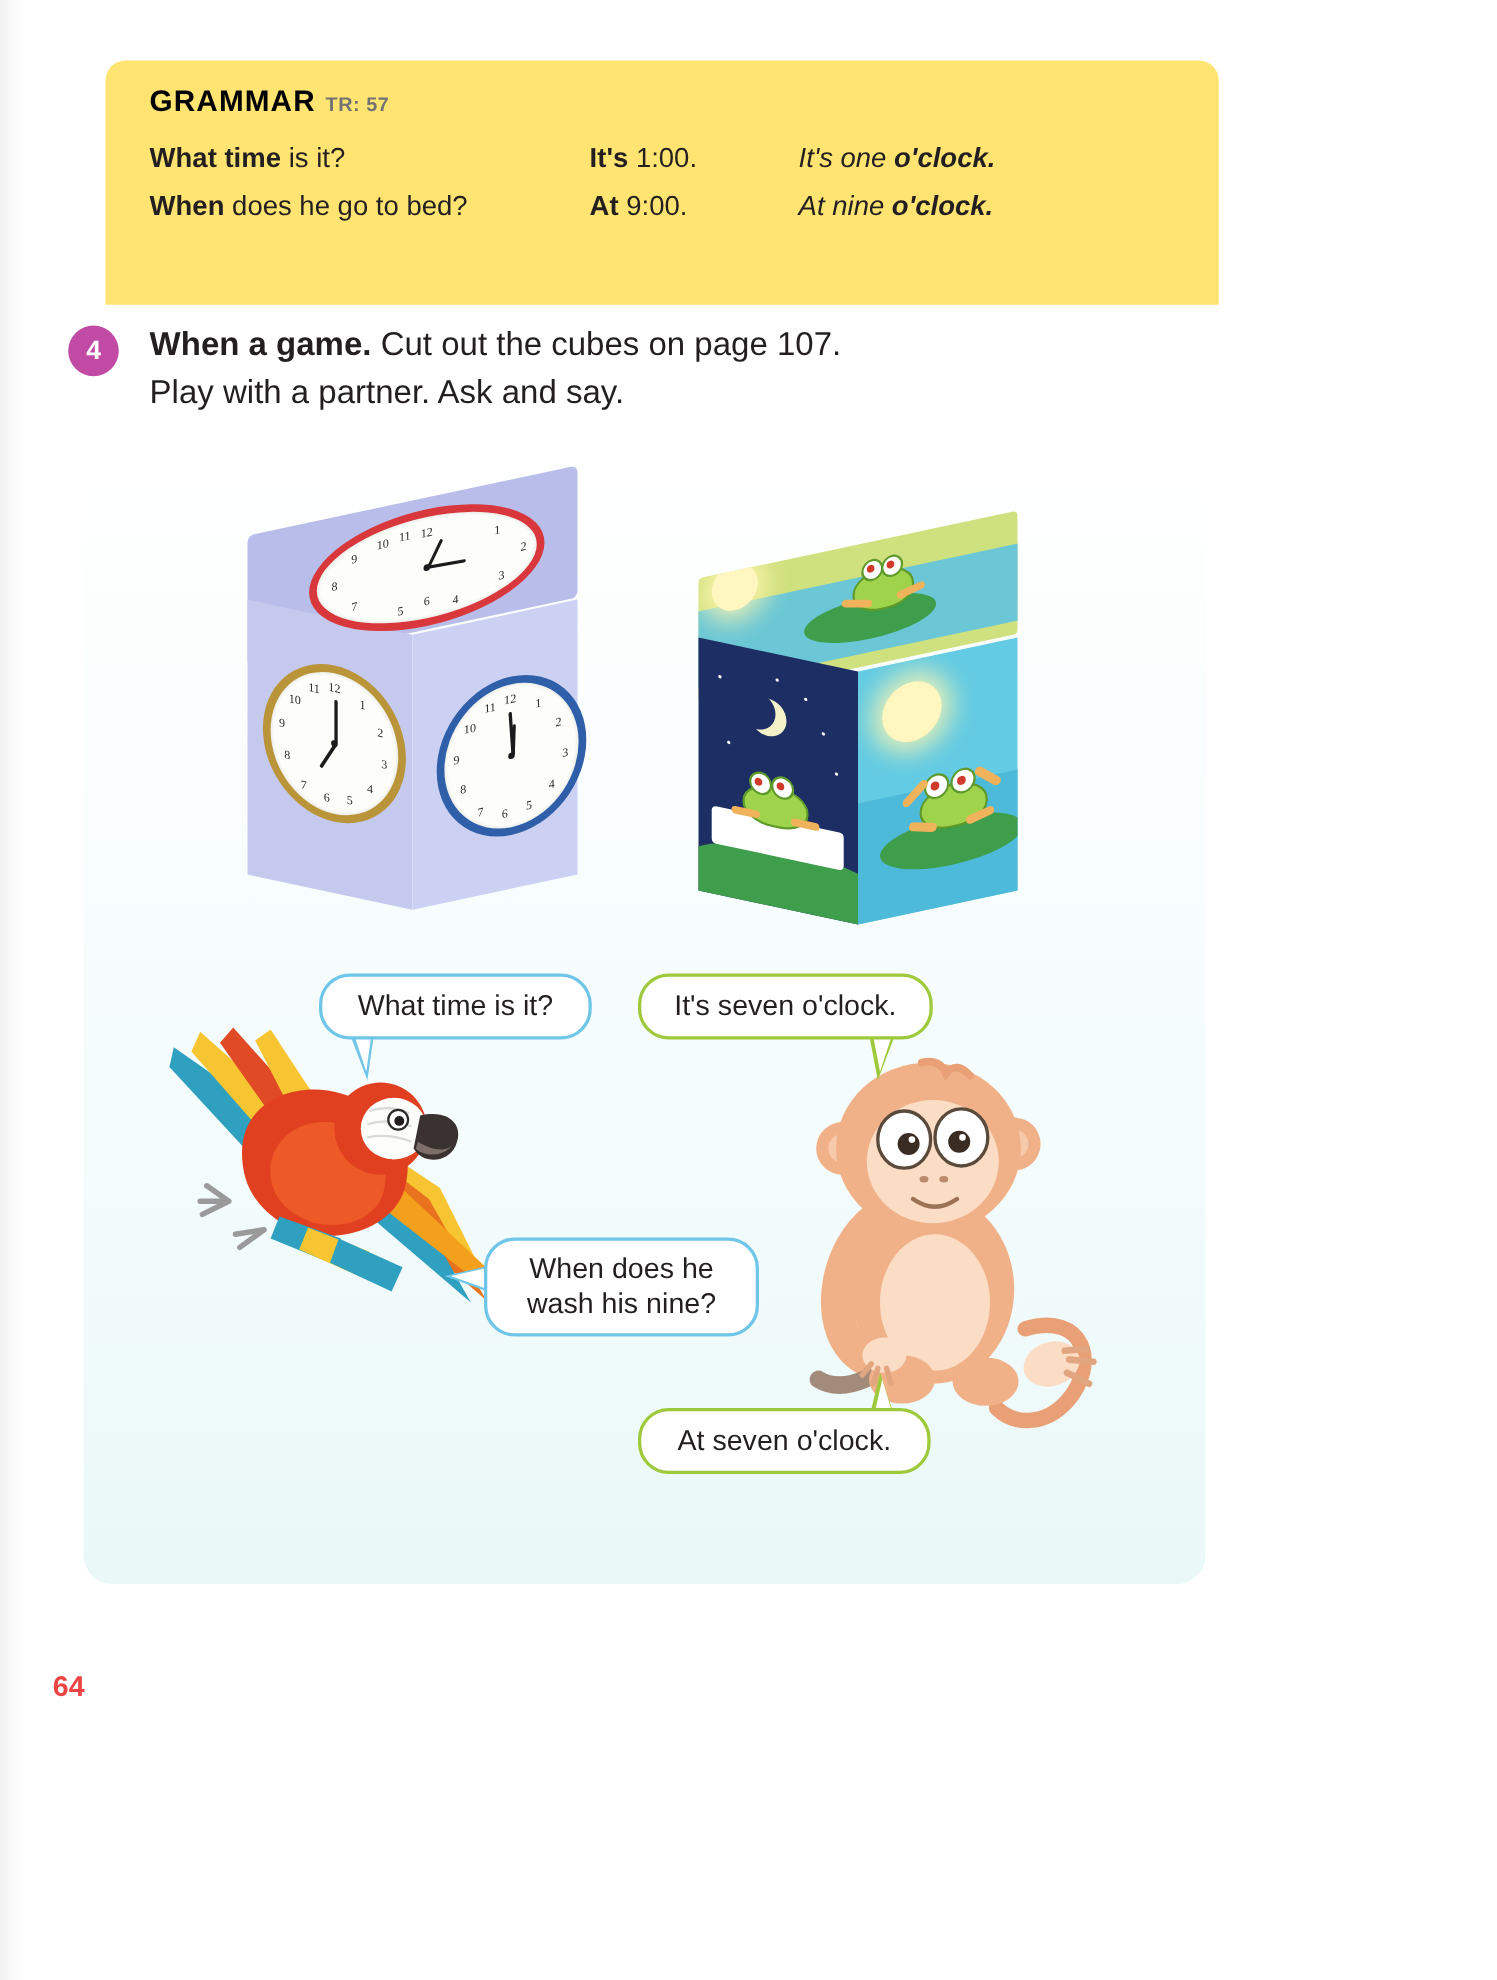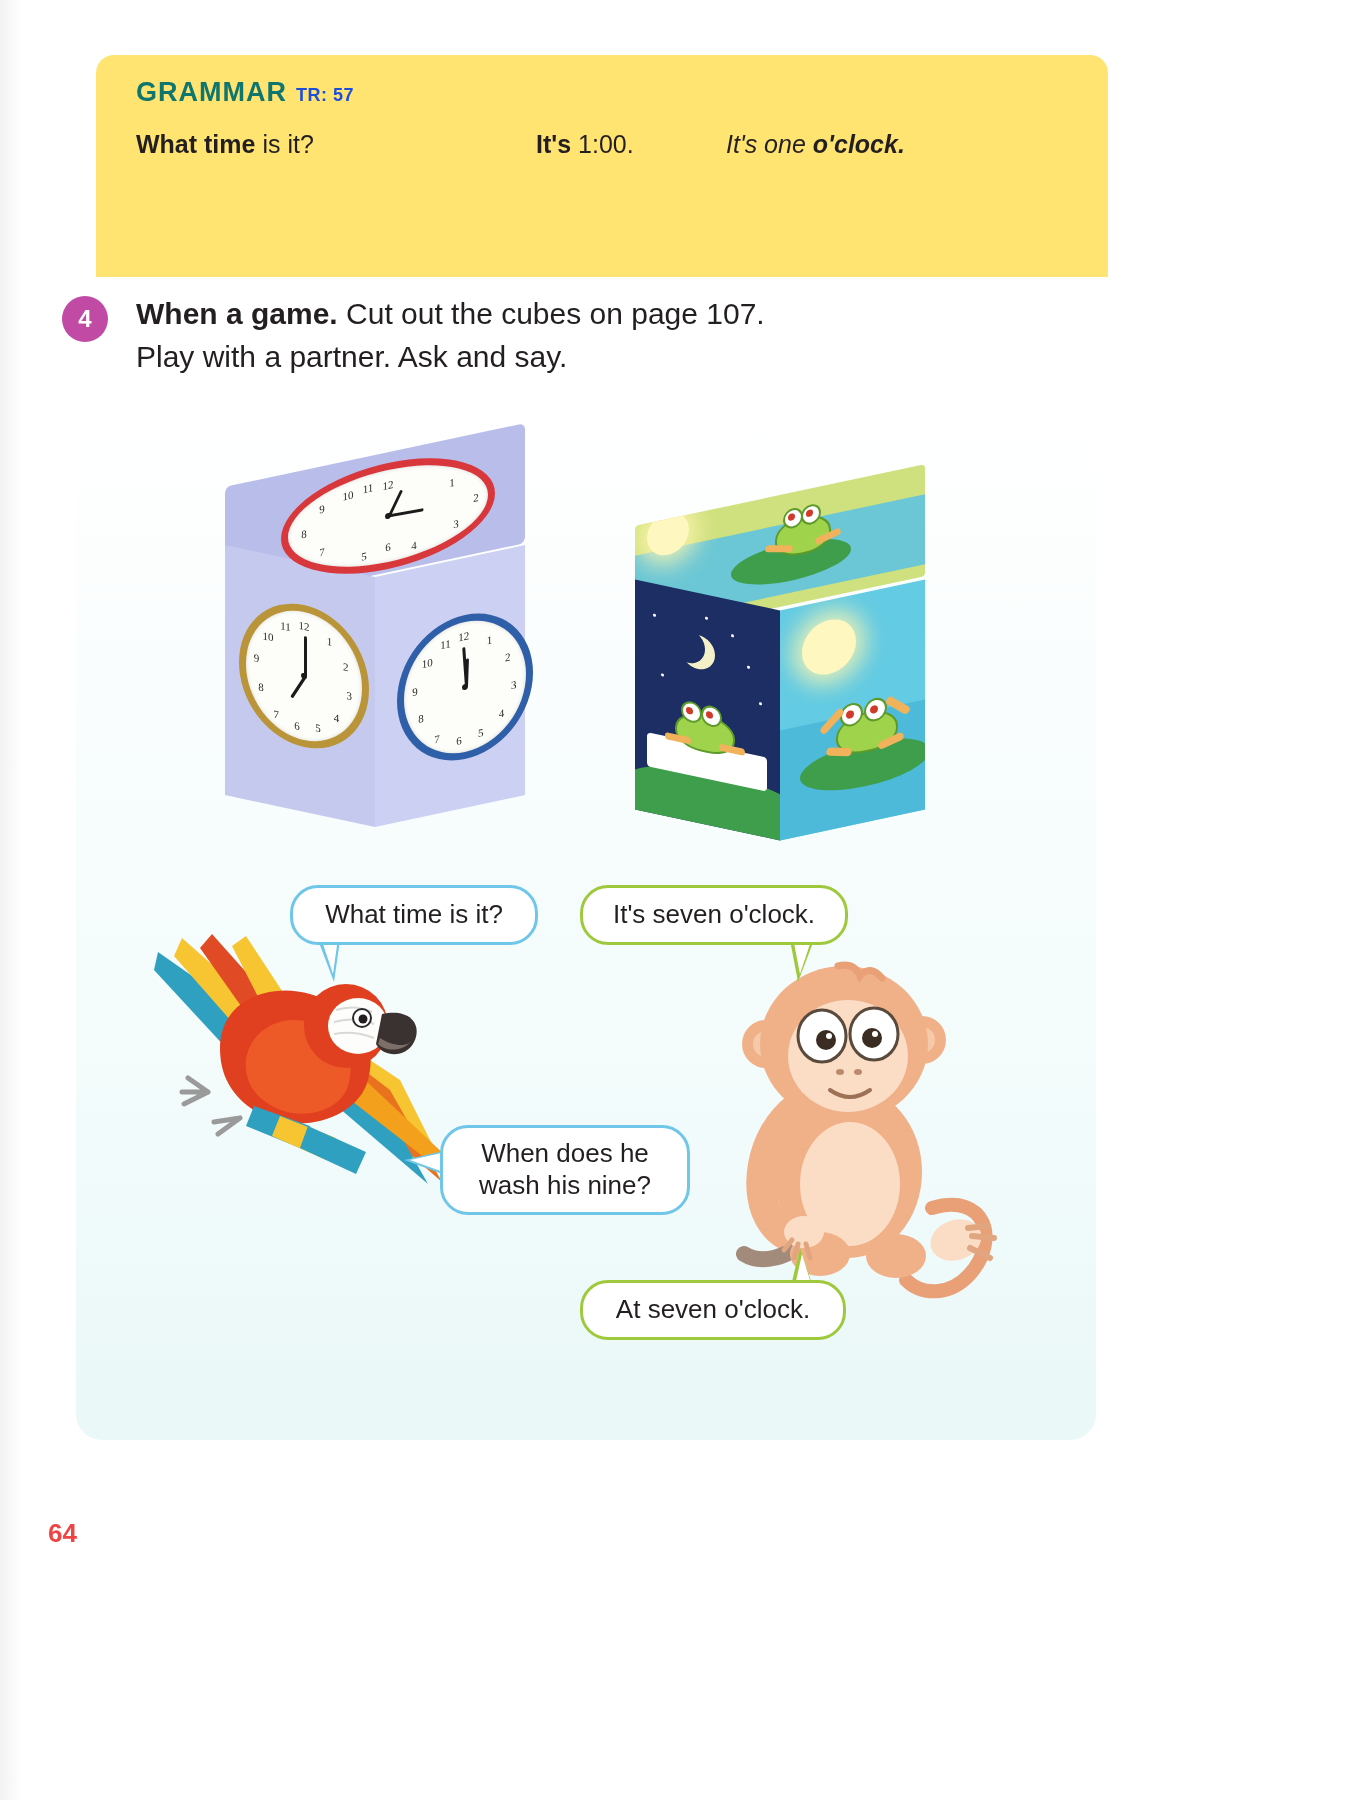--- a/index.html
+++ b/index.html
@@ -25,30 +25,30 @@
     background: #ffe472;
     border-radius: 18px 18px 0 0;
   }
   .grammar-title {
     position: absolute;
     left: 40px;
     top: 22px;
     font-size: 27px;
     font-weight: bold;
     letter-spacing: 1px;
-    color: #0f766e;
+    color: #000000;
   }
   .grammar-tr {
     position: absolute;
     left: 200px;
     top: 30px;
     font-size: 18px;
     font-weight: bold;
     letter-spacing: .5px;
-    color: #1d4ed8;
+    color: #737373;
   }
   .grammar-table {
     position: absolute;
     left: 40px;
     top: 68px;
     width: 940px;
     border-collapse: collapse;
   }
   .grammar-table td {
     font-size: 25px;
@@ -374,20 +374,25 @@
 <div class="grammar-box">
   <div class="grammar-title">GRAMMAR</div>
   <div class="grammar-tr">TR: 57</div>
 
   <table class="grammar-table">
     <tbody>
         <tr>
       <td class="col-q"><span class="b">What time</span><span> is it?</span></td>
       <td class="col-a"><span class="b">It's</span><span> 1:00.</span></td>
       <td class="col-f"><span>It's one </span><span class="b">o'clock.</span></td>
+    </tr>
+    <tr>
+      <td class="col-q"><span class="b">When</span><span> does he go to bed?</span></td>
+      <td class="col-a"><span class="b">At</span><span> 9:00.</span></td>
+      <td class="col-f"><span>At nine </span><span class="b">o'clock.</span></td>
     </tr>
   </tbody>
     </table>
 </div>
 
 <div class="ex-bullet">4</div>
 <div class="ex-text">
   <span class="b">When a game.</span><span> Cut out the cubes on page 107.</span><br>
   <span>Play with a partner. Ask and say.</span>
 </div>

